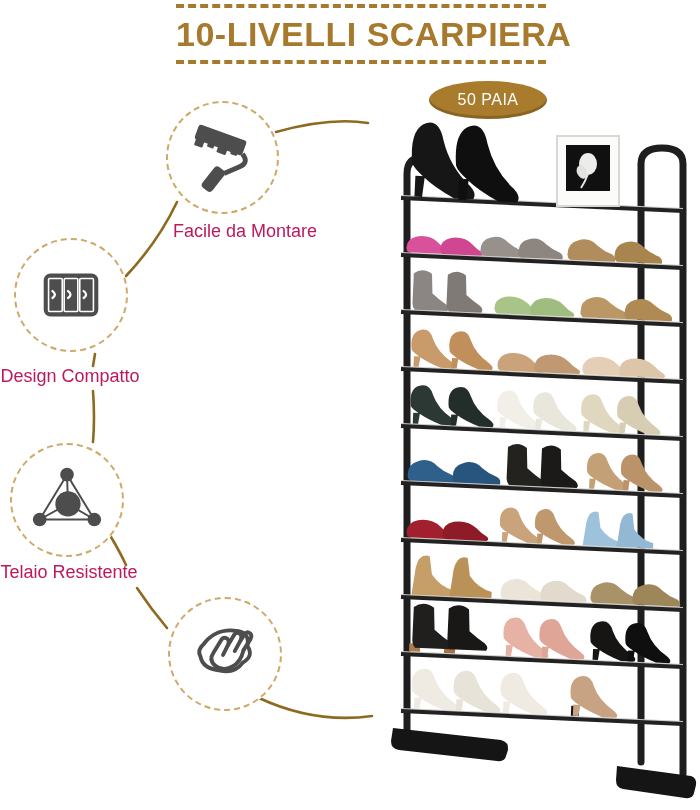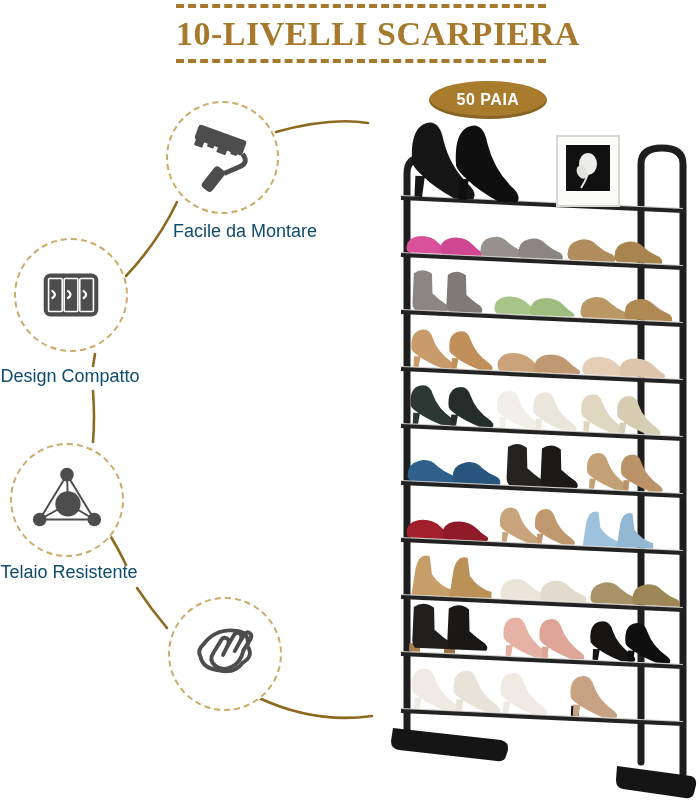--- a/index.html
+++ b/index.html
@@ -1,37 +1,37 @@
 <!DOCTYPE html>
 <html><head>
 <meta charset="utf-8">
 <style>
   html,body{margin:0;padding:0;background:#fff;}
   #canvas{position:relative;width:700px;height:810px;background:#fff;overflow:hidden;
           font-family:"Liberation Sans",sans-serif;}
 
   
   .title-banner{position:absolute;left:176px;top:4px;width:370px;text-align:center;
-    border-top:4px dashed #a6792c;border-bottom:4px dashed #a6792c;padding:7px 0 6px;font-family:Liberation Serif, serif;}
+    border-top:4px dashed #a6792c;border-bottom:4px dashed #a6792c;padding:7px 0 6px;}
   .title-banner h1{margin:0;font-size:34px;font-weight:bold;color:#a6792c;letter-spacing:.5px;
     white-space:nowrap;}
 
   .badge{position:absolute;left:429px;top:81px;width:118px;height:38px;border-radius:50%;
     background:#a87b2d;box-shadow:inset 0 -3px 0 rgba(0,0,0,.18);
-    color:#fff;font-weight:bold;font-size:16px;text-align:center;line-height:38px;letter-spacing:.5px;}
+    color:#fff;font-weight:normal;font-size:16px;text-align:center;line-height:38px;letter-spacing:.5px;}
 
   
   .fcircle{position:absolute;border-radius:50%;border:2px dashed #cfa968;background:#fff;
     display:flex;align-items:center;justify-content:center;box-sizing:border-box;}
   #fc1{left:166px;top:101px;width:113px;height:113px;}
   #fc2{left:14px;top:238px;width:114px;height:114px;}
   #fc3{left:10px;top:443px;width:114px;height:114px;}
   #fc4{left:168px;top:597px;width:114px;height:114px;}
 
-  .flabel{position:absolute;width:170px;text-align:center;font-size:18px;color:#0c4a6e;
+  .flabel{position:absolute;width:170px;text-align:center;font-size:18px;color:#be185d;
     white-space:nowrap;}
   #fl1{left:160px;top:221px;}
   #fl2{left:-15px;top:366px;}
   #fl3{left:-16px;top:562px;}
   #fl4{left:140px;top:719px;}
 
   
   .layer{position:absolute;left:0;top:0;pointer-events:none;}
   #rack{position:absolute;left:385px;top:112px;}
 </style>

